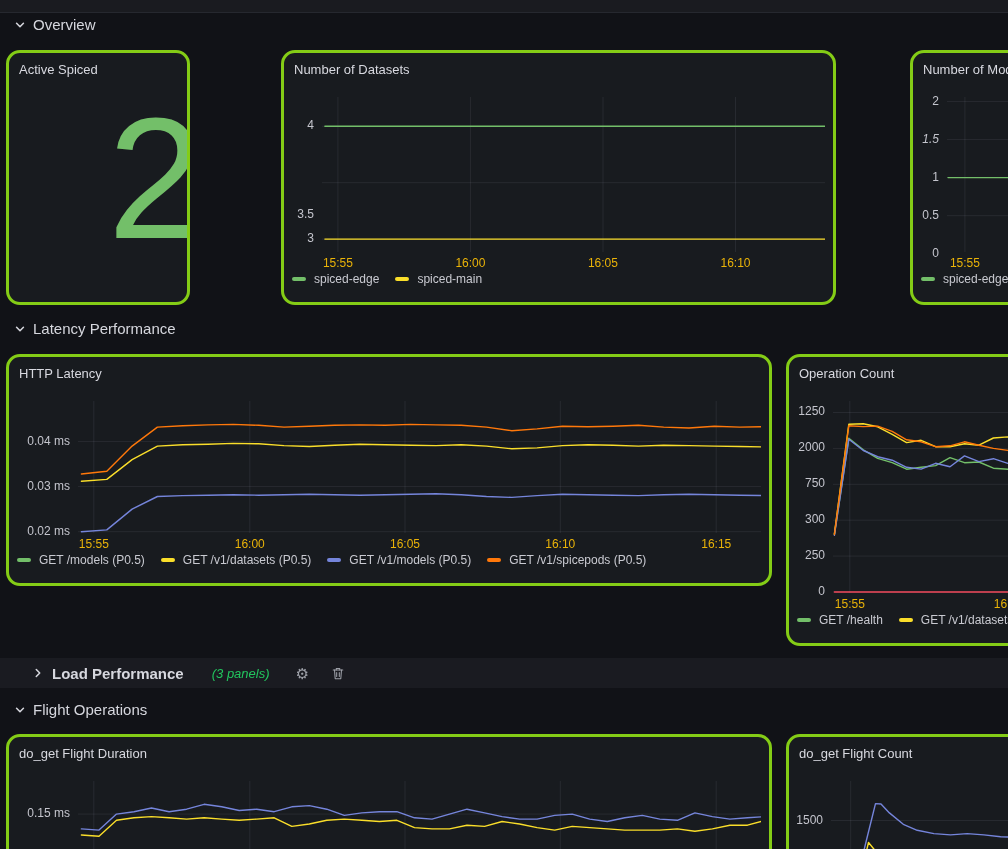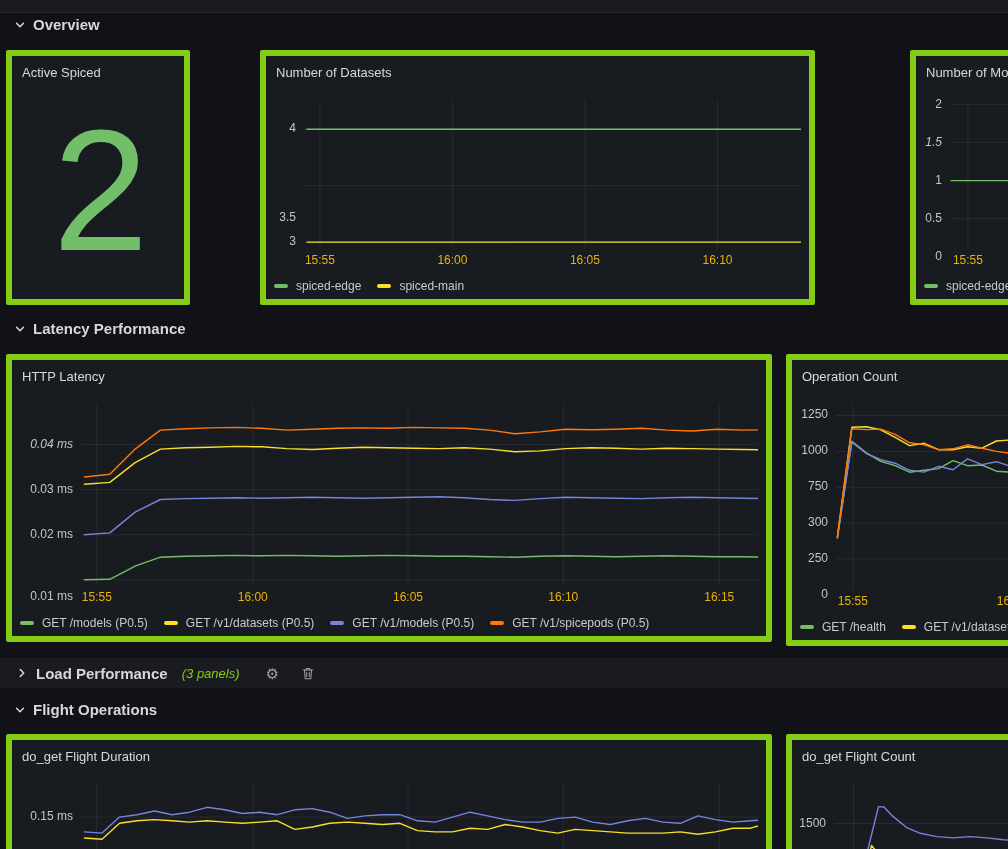--- a/index.html
+++ b/index.html
@@ -3,54 +3,54 @@
 <meta charset="utf-8">
 <style>
   html,body{margin:0;padding:0}
   body{
     width:1008px;height:849px;overflow:hidden;position:relative;
     background:#111217;
     font-family:"Liberation Sans",sans-serif;
     -webkit-font-smoothing:antialiased;
   }
   .topbar{position:absolute;left:0;top:0;width:1008px;height:12px;background:#1A1B20;border-bottom:1px solid #26282F}
-  .sec{position:absolute;left:14px;display:flex;align-items:center;gap:7px;font-size:15px;font-weight:700;color:#D6D7DE;cursor:pointer}
+  .sec{position:absolute;left:14px;display:flex;align-items:center;gap:7px;font-size:15px;font-weight:400;color:#D6D7DE;cursor:pointer}
   #sec-overview{top:16px}
   #sec-latency{top:320px}
   #sec-flight{top:701px}
   .chev{flex:0 0 auto}
   .panel{
-    position:absolute;background:#181B1F;border:6px solid #84cc16;border-radius:2px;
-    box-sizing:border-box;display:flex;flex-direction:column;overflow:hidden;
+    position:absolute;background:#181B1F;border:3px solid #84cc16;border-radius:14px;
+    box-sizing:border-box;display:flex;flex-direction:row;overflow:hidden;
   }
   #p-stat{left:6px;top:50px;width:184px;height:255px}
-  #p-datasets{left:260px;top:50px;width:555px;height:255px;--axw:30px}
+  #p-datasets{left:281px;top:50px;width:555px;height:255px;--axw:30px}
   #p-models{left:910px;top:50px;width:250px;height:255px;--axw:26px}
-  #p-http{left:6px;top:354px;width:766px;height:288px;--axw:61px}
+  #p-http{left:6px;top:354px;width:766px;height:232px;--axw:61px}
   #p-opcount{left:786px;top:354px;width:330px;height:292px;--axw:36px}
   #p-duration{left:6px;top:734px;width:766px;height:230px;--axw:61px}
   #p-count{left:786px;top:734px;width:330px;height:230px;--axw:34px}
   .ptitle{padding:9px 10px 0 10px;font-size:13px;font-weight:500;color:#D8D9E0;white-space:nowrap;cursor:pointer}
   .stat-value{flex:1;display:flex;align-items:center;justify-content:center;font-size:172px;font-weight:500;color:#73BF69;letter-spacing:-5px}
   .chart{position:absolute;left:8px;right:8px;top:44px;bottom:6px;display:grid;
     grid-template-columns:var(--axw,60px) 1fr;grid-template-rows:1fr 20px 24px}
   .chart.noaxis{grid-template-rows:1fr}
   .ylabels{position:relative;grid-column:1;grid-row:1}
   .plot{position:relative;grid-column:2;grid-row:1;overflow:hidden}
   .xlabels{position:relative;grid-column:2;grid-row:2}
-  .legend{grid-column:1/3;grid-row:3;display:flex;align-items:flex-end;gap:16px;overflow:hidden;white-space:nowrap}
+  .legend{grid-column:1/3;grid-row:3;display:flex;align-items:flex-start;gap:16px;overflow:hidden;white-space:nowrap}
   .ytick{position:absolute;right:8px;font-size:12px;color:#C4C5CD;white-space:nowrap;line-height:15px}
   .xtick{position:absolute;top:4px;transform:translateX(-50%);font-size:12px;color:#eab308;white-space:nowrap}
   .legend-item{display:flex;align-items:center;gap:8px;cursor:pointer;flex:0 0 auto}
   .swatch{display:inline-block;width:14px;height:4px;border-radius:2px}
   .legend-label{font-size:12px;color:#C9CAD1}
   .rowbar{position:absolute;left:0;top:658px;width:1008px;height:30px;background:#1A1B21;
-    display:flex;align-items:center;padding-left:16px;box-sizing:border-box;cursor:pointer}
+    display:flex;align-items:center;padding-left:32px;box-sizing:border-box;cursor:pointer}
   .rowbar-label{font-size:15px;font-weight:700;color:#D6D7DE;margin-left:8px}
-  .rowbar-count{font-size:13px;font-style:italic;color:#84cc16;margin-left:14px}
+  .rowbar-count{font-size:13px;font-style:italic;color:#22c55e;margin-left:28px}
   .rowbar-icon{margin-left:26px;color:#9DA0A8;font-size:15px;line-height:1;cursor:pointer}
   svg{display:block}
 </style>
 </head>
 <body>
 
 <div class="topbar"></div>
 
 <div class="sec" id="sec-overview">
   <svg class="chev" width="12" height="12" viewBox="0 0 14 14">
@@ -146,21 +146,21 @@
   <span>Latency Performance</span>
 </div>
 
 <div class="panel" id="p-http">
   <div class="ptitle">HTTP Latency</div>
   <div class="chart">
     <div class="ylabels">
         <div class="ytick" style="top: 185px; text-align: center;">0.01 ms</div>
         <div class="ytick" style="top: 122.667px;">0.02 ms</div>
         <div class="ytick" style="top: 77.6092px;">0.03 ms</div>
-        <div class="ytick" style="top: 32.5517px; font-style: italic;">0.04 ms</div>
+        <div class="ytick" style="top: 32.5517px;">0.04 ms</div>
       </div>
     <div class="plot">
         <svg width="687" height="196">
           <line x1="15.8" y1="0" x2="15.8" y2="196" stroke="rgba(204,204,220,0.09)"></line>
           <line x1="171.8" y1="0" x2="171.8" y2="196" stroke="rgba(204,204,220,0.09)"></line>
           <line x1="327.0" y1="0" x2="327.0" y2="196" stroke="rgba(204,204,220,0.09)"></line>
           <line x1="482.3" y1="0" x2="482.3" y2="196" stroke="rgba(204,204,220,0.09)"></line>
           <line x1="638.2" y1="0" x2="638.2" y2="196" stroke="rgba(204,204,220,0.09)"></line>
           <line x1="0" y1="175.7" x2="687" y2="175.7" stroke="rgba(204,204,220,0.09)"></line>
           <line x1="0" y1="130.7" x2="687" y2="130.7" stroke="rgba(204,204,220,0.09)"></line>
@@ -201,21 +201,21 @@
 </div>
 
 <div class="panel" id="p-opcount">
   <div class="ptitle">Operation Count</div>
   <div class="chart">
     <div class="ylabels">
         <div class="ytick" style="top: 182.974px;">0</div>
         <div class="ytick" style="top: 147.077px;">250</div>
         <div class="ytick" style="top: 111.179px;">300</div>
         <div class="ytick" style="top: 75.2821px;">750</div>
-        <div class="ytick" style="top: 39.3846px;">1000</div>
+        <div class="ytick" style="top: 39.3846px;">2000</div>
         <div class="ytick" style="top: 3.48718px;">1250</div>
       </div>
     <div class="plot">
         <svg width="276" height="196">
           <line x1="16.8" y1="0" x2="16.8" y2="196" stroke="rgba(204,204,220,0.09)"></line>
           <line x1="175.8" y1="0" x2="175.8" y2="196" stroke="rgba(204,204,220,0.09)"></line>
           <line x1="0" y1="191.0" x2="276" y2="191.0" stroke="rgba(204,204,220,0.09)"></line>
           <line x1="0" y1="155.1" x2="276" y2="155.1" stroke="rgba(204,204,220,0.09)"></line>
           <line x1="0" y1="119.2" x2="276" y2="119.2" stroke="rgba(204,204,220,0.09)"></line>
           <line x1="0" y1="83.3" x2="276" y2="83.3" stroke="rgba(204,204,220,0.09)"></line>

